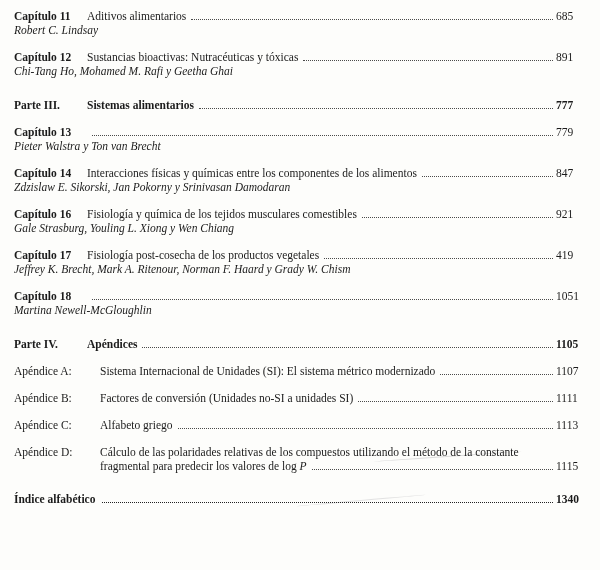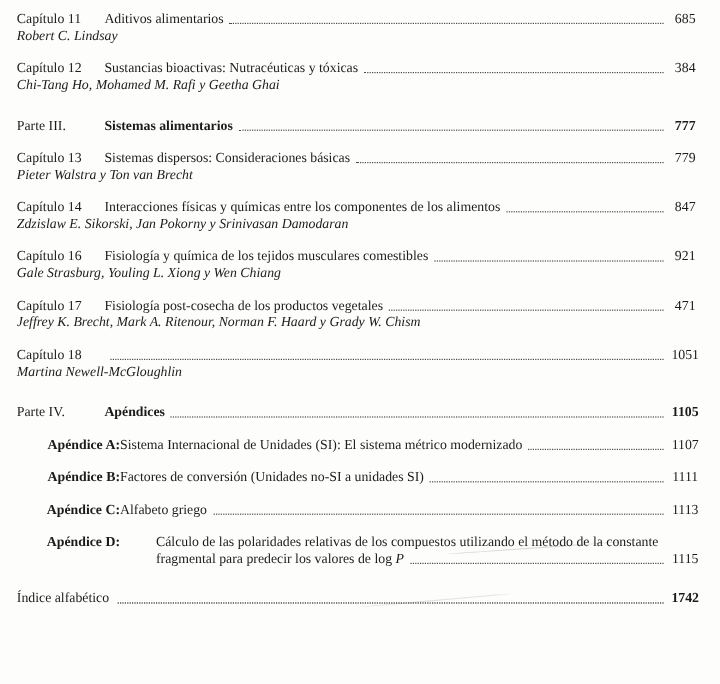--- a/index.html
+++ b/index.html
@@ -11,38 +11,38 @@
     font-size:11.5px;
     line-height:14px;
     padding:9px 14px 0 14px;
     position:relative;
     overflow:hidden;
   }
   .toc { position:relative; z-index:2; }
   .entry { margin-bottom:13px; }
   .line { display:flex; align-items:flex-end; }
   .line.top { align-items:flex-start; }
-  .lbl { font-weight:normal; flex:0 0 73px; white-space:nowrap; }
-  .lbl.ap { font-weight:bold; flex:0 0 86px;text-align:right; }
+  .lbl { font-weight:bold; flex:0 0 73px; white-space:nowrap; }
+  .lbl.ap { font-weight:normal; flex:0 0 86px; }
   .lbl.auto { flex:0 0 auto; margin-right:2px; }
   .ttl { white-space:nowrap; }
   .leader {
     flex:1 1 8px; min-width:8px; height:0;
     border-bottom:1.4px dotted #4a4a4a;
     margin:0 3px 0 5px;
     transform:translateY(-3px);
     align-self:flex-end;
   }
-  .pg { flex:0 0 auto; min-width:30px; text-align:center; }
+  .pg { flex:0 0 auto; min-width:30px; text-align:left; }
   .authors { font-style:italic; }
   .part { margin-top:20px; }
   .part .ttl, .part .pg { font-weight:bold; }
   .bold-row { margin-top:19px; font-weight:bold; }
   .bold-row .leader { border-bottom:1.8px dotted #222; }
-  .multi { flex:1 1 auto; min-width:0;margin-left:30px; }
+  .multi { flex:1 1 auto; min-width:0; }
   .artifact { position:absolute; height:1px; background:#dcdcdc; z-index:1; border-radius:50%; }
   .artifact.a1 { left:372px; top:456px; width:150px; transform:rotate(-4deg); }
   .artifact.a2 { left:296px; top:500px; width:130px; transform:rotate(-5deg); background:#e2e2e2; }
 </style>
 </head>
 <body>
 
 <div class="toc">
 
   <div class="entry">
@@ -53,38 +53,37 @@
       <span class="pg">685</span>
     </div>
     <div class="authors">Robert C. Lindsay</div>
   </div>
 
   <div class="entry">
     <div class="line">
       <span class="lbl">Capítulo 12</span>
       <span class="ttl">Sustancias bioactivas: Nutracéuticas y tóxicas</span>
       <span class="leader"></span>
-      <span class="pg">384</span>
+      <span class="pg">891</span>
     </div>
     <div class="authors">Chi-Tang Ho, Mohamed M. Rafi y Geetha Ghai</div>
   </div>
 
   <div class="entry part">
     <div class="line">
       <span class="lbl">Parte III.</span>
       <span class="ttl">Sistemas alimentarios</span>
       <span class="leader"></span>
       <span class="pg">777</span>
     </div>
   </div>
 
   <div class="entry">
     <div class="line">
       <span class="lbl">Capítulo 13</span>
-      <span class="ttl">Sistemas dispersos: Consideraciones básicas</span>
       <span class="leader"></span>
       <span class="pg">779</span>
     </div>
     <div class="authors">Pieter Walstra y Ton van Brecht</div>
   </div>
 
   <div class="entry">
     <div class="line">
       <span class="lbl">Capítulo 14</span>
       <span class="ttl">Interacciones físicas y químicas entre los componentes de los alimentos</span>
@@ -103,21 +102,21 @@
       <span class="pg">921</span>
     </div>
     <div class="authors">Gale Strasburg, Youling L. Xiong y Wen Chiang</div>
   </div>
 
   <div class="entry">
     <div class="line">
       <span class="lbl">Capítulo 17</span>
       <span class="ttl">Fisiología post-cosecha de los productos vegetales</span>
       <span class="leader"></span>
-      <span class="pg">471</span>
+      <span class="pg">419</span>
     </div>
     <div class="authors">Jeffrey K. Brecht, Mark A. Ritenour, Norman F. Haard y Grady W. Chism</div>
   </div>
 
   <div class="entry">
     <div class="line">
       <span class="lbl">Capítulo 18</span>
       <span class="leader"></span>
       <span class="pg">1051</span>
     </div>
@@ -171,20 +170,20 @@
           <span class="pg">1115</span>
         </div>
       </div>
     </div>
   </div>
 
   <div class="entry bold-row">
     <div class="line">
       <span class="lbl auto">Índice alfabético</span>
       <span class="leader"></span>
-      <span class="pg">1742</span>
+      <span class="pg">1340</span>
     </div>
   </div>
 
 </div>
 
 <div class="artifact a1"></div>
 <div class="artifact a2"></div>
 
 </body></html>

